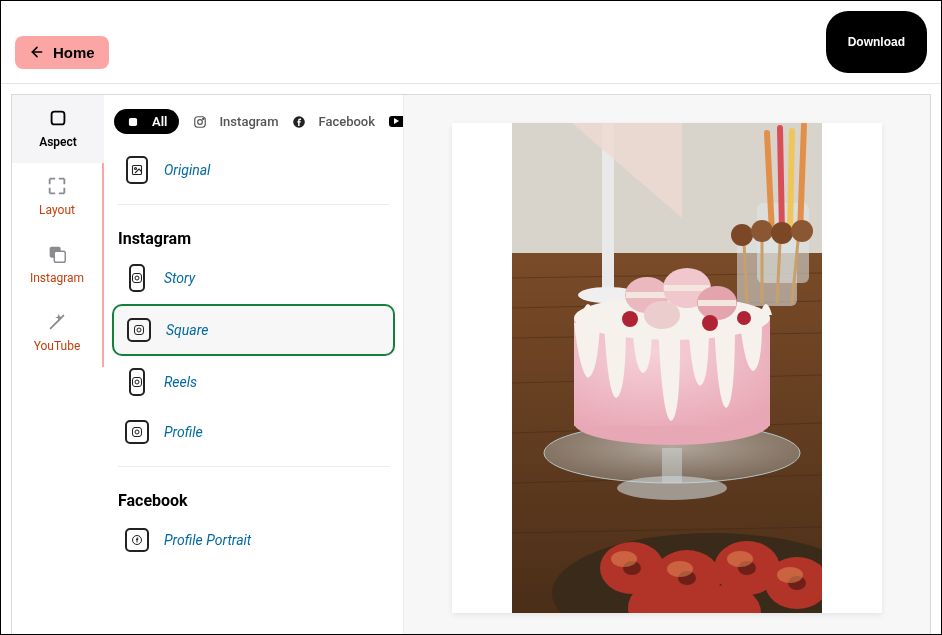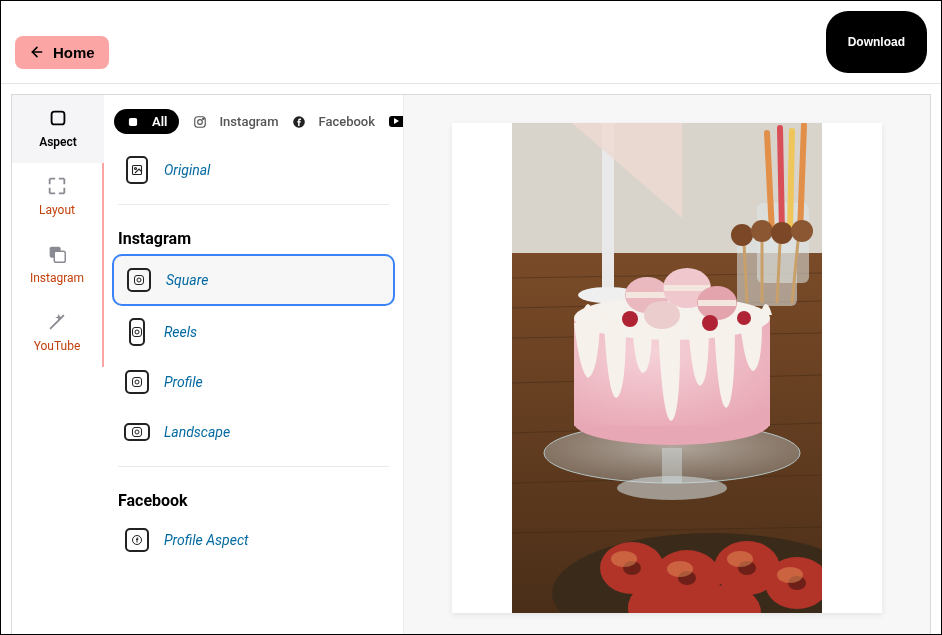--- a/index.html
+++ b/index.html
@@ -12,21 +12,21 @@
   .sidebar { width:92px; display:flex; flex-direction:column; background:#fff; }
   .side-item { display:flex; flex-direction:column; align-items:center; justify-content:center; gap:6px; padding:12px 0 14px; cursor:pointer; font-size:12px; color:#c2410c; border-right:2px solid #fca5a5;}
   .side-item.active { background:#f5f5f7; color:#000; font-weight:600; border-right:none;}
   .side-item svg { width:22px; height:22px; }
   .panel { width:300px; background:#fff; padding:10px 0 10px 0; overflow-y:auto; border-right:1px solid #ececef;}
   .pill-row { display:flex; align-items:center; gap:14px; padding:4px 10px 10px 10px; overflow:hidden; white-space:nowrap;}
   .pill { display:inline-flex; align-items:center; gap:12px; font-size:13px; color:#555; cursor:pointer; font-weight:500;}
   .pill.active { background:#000; color:#fff; border-radius:16px; padding:5px 12px; font-weight:600;}
   .pill svg { width:14px; height:14px; }
   .aspect-row { display:flex; align-items:center; gap:14px; padding:8px 12px; margin:2px 8px; border-radius:10px; cursor:pointer; font-size:14px; color:#0369a1;font-style:italic; }
-  .aspect-row.selected { border:2px solid #3b82f6; background:#f7f7f8; }
+  .aspect-row.selected { border:2px solid #15803d; background:#f7f7f8; }
   .aspect-row .shape { width:26px; height:32px; display:flex; align-items:center; justify-content:center; }
   .shape-box { border:2px solid #222; border-radius:5px; display:flex; align-items:center; justify-content:center; }
   .section-title { font-size:16px; font-weight:700; padding:14px 14px 4px; }
   .divider { height:1px; background:#eceaea; margin:10px 14px; }
   .canvas-area { flex:1; background:#f7f7f8; display:flex; align-items:flex-start; justify-content:center; padding:28px 20px; overflow:hidden;}
   .canvas-card { width:430px; height:490px; background:#fff; box-shadow:0 2px 6px rgba(0,0,0,.08); display:flex; align-items:center; justify-content:center; overflow:hidden;}
   .cake-svg { width:310px; height:490px; display:block; }
   .mini-ig { width:12px; height:12px; }
   .youtube-shape{ width:16px; height:11px; background:#000; border-radius:3px; position:relative; display:inline-block;}
   .youtube-shape::after{content:"";position:absolute;left:5px;top:2px;border-left:5px solid #fff;border-top:3.5px solid transparent;border-bottom:3.5px solid transparent;}
@@ -118,20 +118,31 @@
                 <path d="M21 15l-5-5-8 8"></path>
               </svg>
           </span>
         </span>
         <span>Original</span>
       </div>
 
       <div class="divider"></div>
       <div class="section-title">Instagram</div>
 
+      <div class="aspect-row">
+        <span class="shape">
+            <span class="shape-box" style="width:16px;height:28px;">
+              <svg class="mini-ig" viewBox="0 0 24 24" fill="none" stroke="#222" stroke-width="2">
+                <rect x="3" y="3" width="18" height="18" rx="5"></rect>
+                <circle cx="12" cy="12" r="4"></circle>
+              </svg>
+            </span>
+          </span>
+        <span>Story</span>
+      </div>
       <div class="aspect-row selected">
         <span class="shape">
             <span class="shape-box" style="width:24px;height:24px;">
               <svg class="mini-ig" viewBox="0 0 24 24" fill="none" stroke="#222" stroke-width="2">
                 <rect x="3" y="3" width="18" height="18" rx="5"></rect>
                 <circle cx="12" cy="12" r="4"></circle>
               </svg>
             </span>
           </span>
         <span>Square</span>
@@ -151,45 +162,34 @@
         <span class="shape">
             <span class="shape-box" style="width:24px;height:24px;">
               <svg class="mini-ig" viewBox="0 0 24 24" fill="none" stroke="#222" stroke-width="2">
                 <rect x="3" y="3" width="18" height="18" rx="5"></rect>
                 <circle cx="12" cy="12" r="4"></circle>
               </svg>
             </span>
           </span>
         <span>Profile</span>
       </div>
-      <div class="aspect-row">
-        <span class="shape">
-            <span class="shape-box" style="width:30px;height:18px;">
-              <svg class="mini-ig" viewBox="0 0 24 24" fill="none" stroke="#222" stroke-width="2">
-                <rect x="3" y="3" width="18" height="18" rx="5"></rect>
-                <circle cx="12" cy="12" r="4"></circle>
-              </svg>
-            </span>
-          </span>
-        <span>Landscape</span>
-      </div>
 
       <div class="divider"></div>
       <div class="section-title">Facebook</div>
 
       <div class="aspect-row">
         <span class="shape">
             <span class="shape-box" style="width:24px;height:24px;">
               <svg width="12" height="12" viewBox="0 0 24 24">
                 <circle cx="12" cy="12" r="9" fill="none" stroke="#222" stroke-width="2"></circle>
                 <path d="M13 9h1.5V7H13c-1.1 0-2 .9-2 2v1h-1v2h1v5h2v-5h1.3l.3-2H13V9z" fill="#222"></path>
               </svg>
             </span>
           </span>
-        <span>Profile Aspect</span>
+        <span>Profile Portrait</span>
       </div>
     </div>
 
     <div class="canvas-area">
       <div class="canvas-card">
         <svg class="cake-svg" viewBox="0 0 310 490" preserveAspectRatio="xMidYMid slice">
           <defs>
             <linearGradient id="wood" x1="0" y1="0" x2="0" y2="1">
                 <stop offset="0" stop-color="#7a4b28"></stop>
                 <stop offset="1" stop-color="#4a2e18"></stop>

